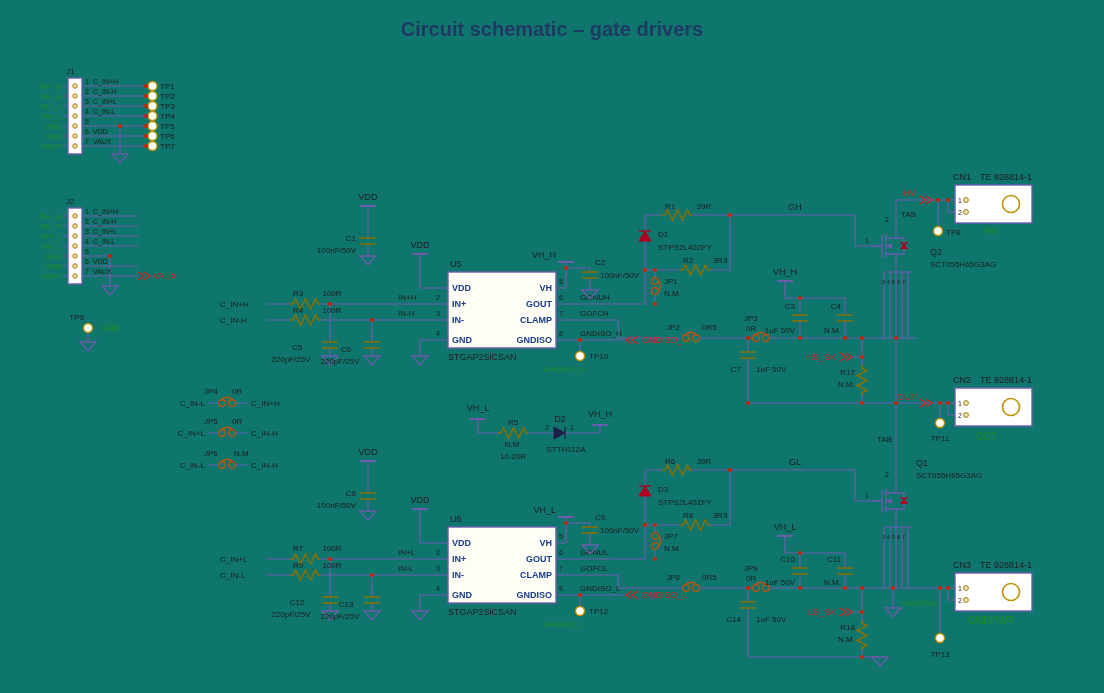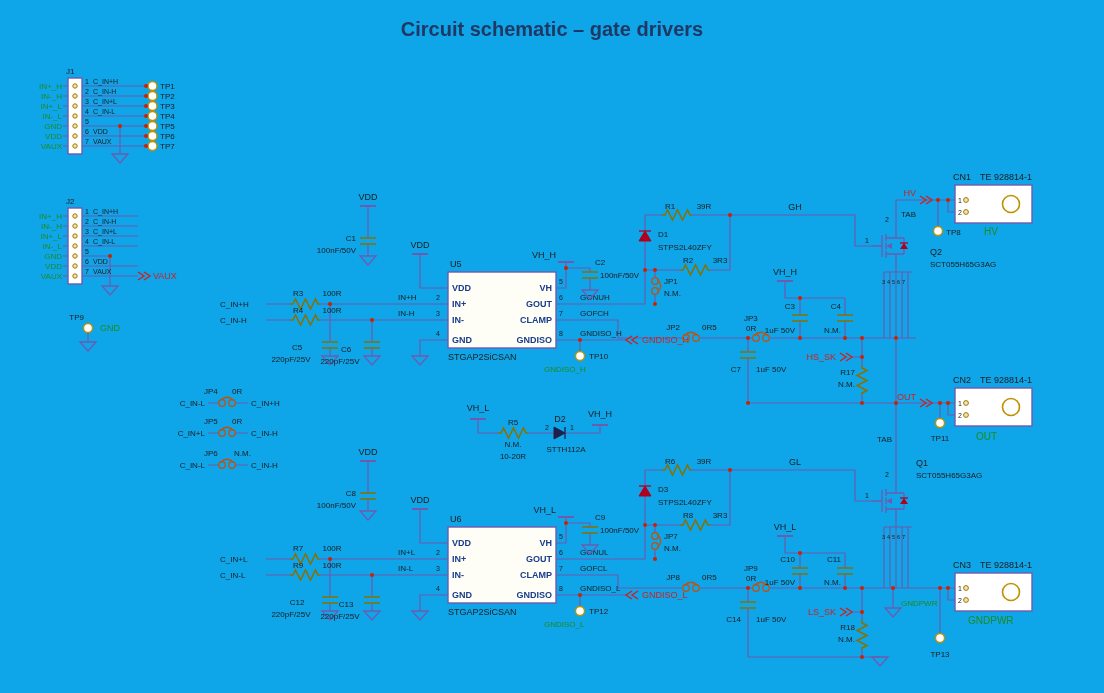--- a/index.html
+++ b/index.html
@@ -1,16 +1,16 @@
 <!DOCTYPE html>
 <html><head>
 <meta charset="utf-8">
 <style>
   html,body{margin:0;padding:0;background:#fff}
-  .canvas{position:relative;width:1104px;height:693px;background:#0ea5e9;overflow:hidden}
+  .canvas{position:relative;width:1104px;height:693px;background:#0f766e;overflow:hidden}
   svg{position:absolute;left:0;top:0}
   svg text{font-family:"Liberation Sans",sans-serif}
   .ttl{font-size:20px;font-weight:700;fill:#1F3864}
   .t7{font-size:7px;fill:#1c1c1c}
   .t8{font-size:8px;fill:#1c1c1c}
   .t9{font-size:9px;fill:#1c1c1c}
   .t10{font-size:10px;fill:#1c1c1c}
   .nv{font-size:9px;font-weight:700;fill:#1A3C8C}
   .grn{fill:#1E8C1E}
   .red{fill:#CC2222}

